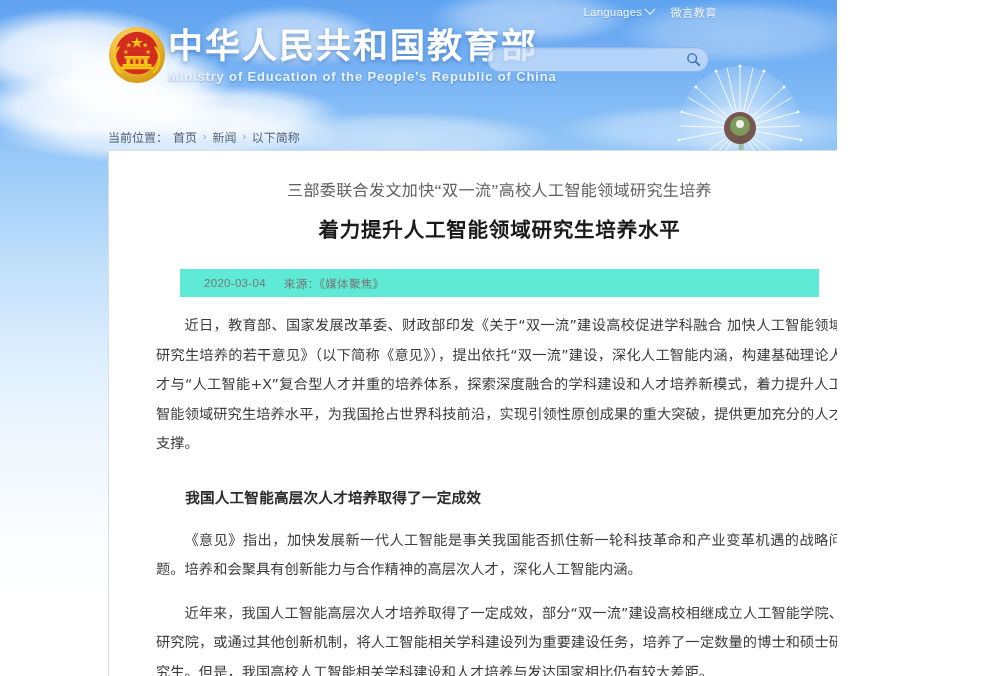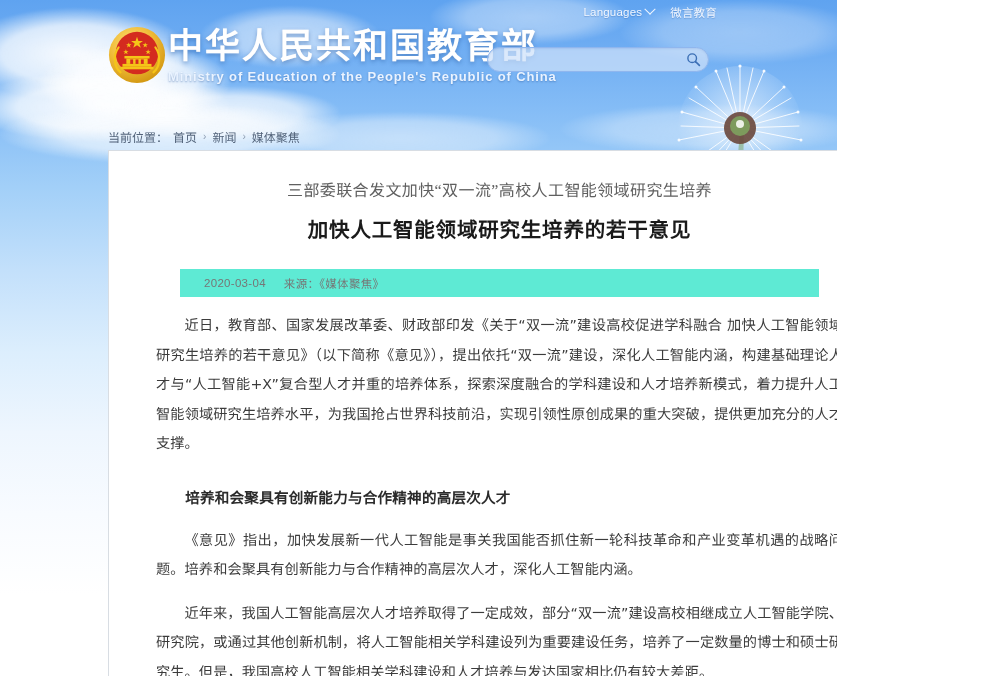--- a/index.html
+++ b/index.html
@@ -393,35 +393,35 @@
       </svg>
     </button>
   </div>
 
   <div class="breadcrumb">
     <span class="crumb-label">当前位置：</span>
     <span class="crumb-link">首页</span>
     <span class="crumb-sep">›</span>
     <span class="crumb-link">新闻</span>
     <span class="crumb-sep">›</span>
-    <span class="crumb-link">媒体聚焦</span>
+    <span class="crumb-link">以下简称</span>
   </div>
 
   <div class="panel">
     <div class="panel-inner">
       <div class="title-shoulder">三部委联合发文加快“双一流”高校人工智能领域研究生培养</div>
-      <h1 class="title-main">加快人工智能领域研究生培养的若干意见</h1>
+      <h1 class="title-main">着力提升人工智能领域研究生培养水平</h1>
 
       <div class="meta">
         <span class="meta-date">2020-03-04</span>
         <span class="meta-source">来源：《媒体聚焦》</span>
       </div>
 
       <div class="article" id="article-body">
           <p>近日，教育部、国家发展改革委、财政部印发《关于“双一流”建设高校促进学科融合 加快人工智能领域研究生培养的若干意见》（以下简称《意见》），提出依托“双一流”建设，深化人工智能内涵，构建基础理论人才与“人工智能+X”复合型人才并重的培养体系，探索深度融合的学科建设和人才培养新模式，着力提升人工智能领域研究生培养水平，为我国抢占世界科技前沿，实现引领性原创成果的重大突破，提供更加充分的人才支撑。</p>
-          <h3>培养和会聚具有创新能力与合作精神的高层次人才</h3>
+          <h3>我国人工智能高层次人才培养取得了一定成效</h3>
           <p>《意见》指出，加快发展新一代人工智能是事关我国能否抓住新一轮科技革命和产业变革机遇的战略问题。培养和会聚具有创新能力与合作精神的高层次人才，深化人工智能内涵。</p>
           <p>近年来，我国人工智能高层次人才培养取得了一定成效，部分“双一流”建设高校相继成立人工智能学院、研究院，或通过其他创新机制，将人工智能相关学科建设列为重要建设任务，培养了一定数量的博士和硕士研究生。但是，我国高校人工智能相关学科建设和人才培养与发达国家相比仍有较大差距。</p>
         </div>
     </div>
   </div>
 
 </div>
 
 </body></html>

